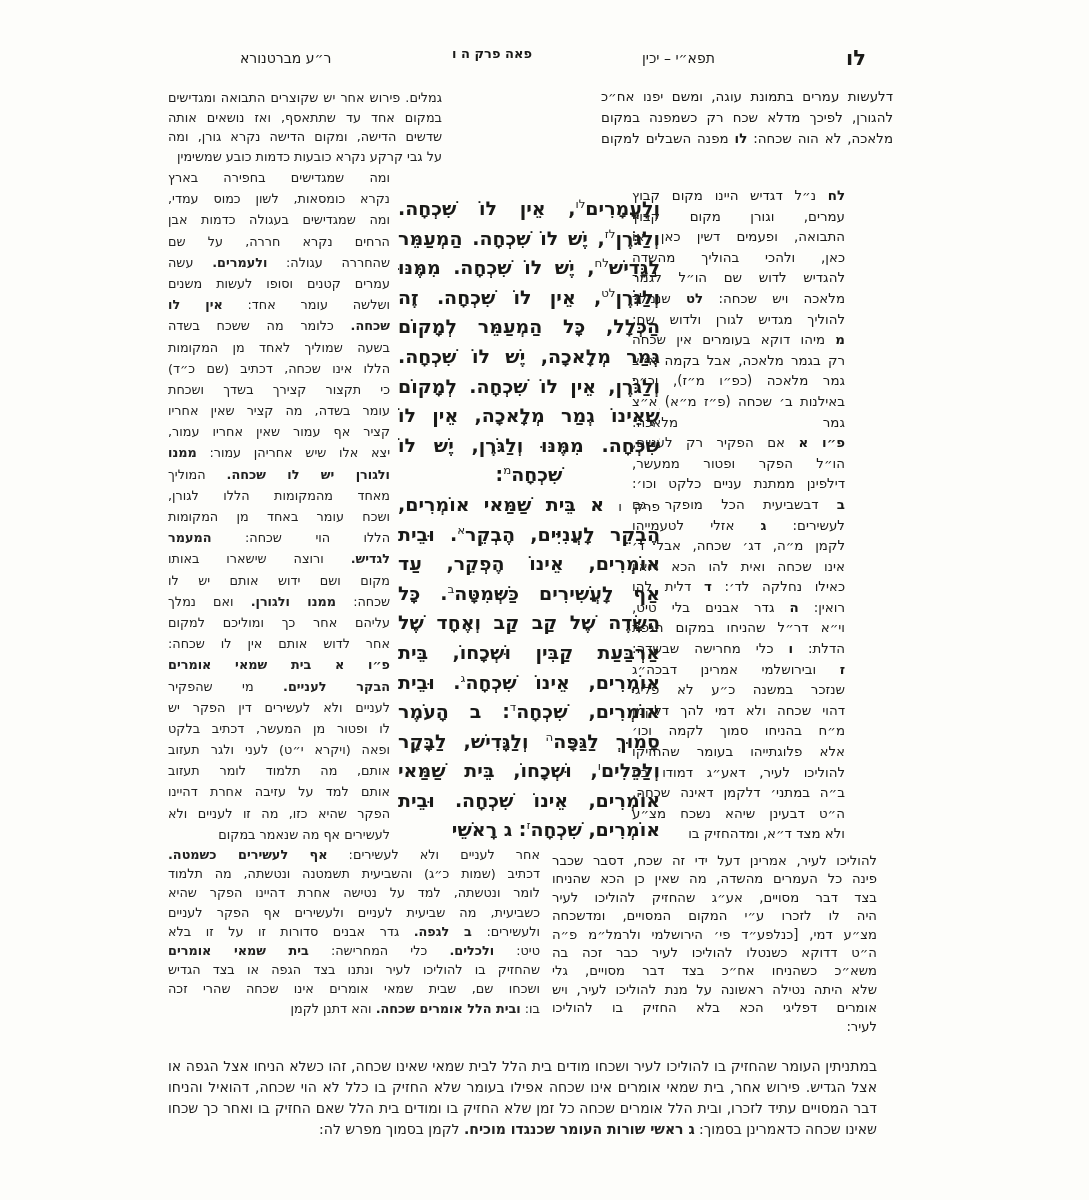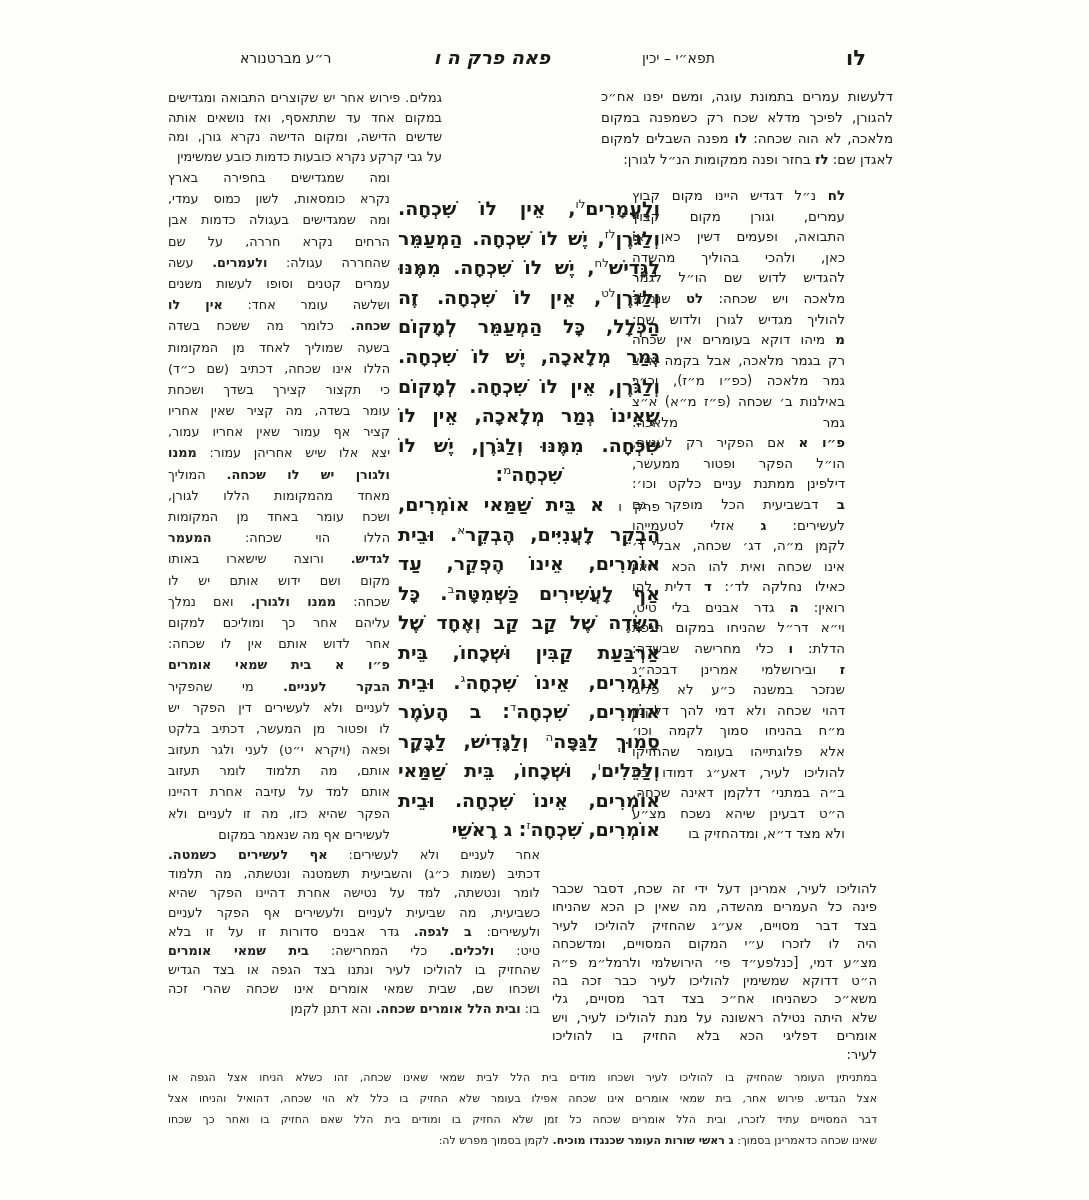--- a/index.html
+++ b/index.html
@@ -14,50 +14,49 @@
   .just .ln{text-align:justify;text-align-last:justify;white-space:normal;height:var(--lh);overflow:hidden;}
   .just .ln.short{text-align:right;text-align-last:right;}
   .ln.center{text-align:right;text-align-last:center !important;}
   sup{font-size:62%;font-weight:normal;vertical-align:super;line-height:0;}
   small{font-size:72%;font-weight:normal;}
   b{font-weight:bold;}
   
   .hdr{position:absolute;top:46px;left:0;width:100%;height:30px;}
   .hdr .item{position:absolute;white-space:nowrap;text-align:right;}
   .page-num{font-weight:bold;font-size:21px;}
-  .hdr-title{font-weight:bold;font-size:19px;font-style:italic;}
+  .hdr-title{font-weight:bold;font-size:13px;}
   .hdr-label{font-size:14px;}
   
   .yachin-top   {left:601px;top:86px;width:292px;--lh:21px;font-size:13.4px;line-height:21px;}
   .yachin-col   {left:632px;top:186px;width:213px;--lh:20.6px;font-size:13.4px;line-height:20.6px;}
-  .yachin-wide  {left:552px;top:880px;width:325px;--lh:18.4px;font-size:13.2px;line-height:18.4px;}
+  .yachin-wide  {left:552px;top:852px;width:325px;--lh:18.4px;font-size:13.2px;line-height:18.4px;}
   .mishnah-col  {left:398px;top:194px;width:262px;--lh:29.6px;font-size:19px;line-height:29.6px;font-weight:bold;font-family:"DejaVu Sans",sans-serif;}
   .bart-top     {left:168px;top:88px;width:274px;--lh:19.5px;font-size:12.8px;line-height:19.5px;}
   .bart-col     {left:168px;top:167px;width:222px;--lh:21.2px;font-size:12.8px;line-height:21.2px;}
   .bart-wide    {left:168px;top:845px;width:372px;--lh:19.2px;font-size:12.8px;line-height:19.2px;}
-  .bottom-block {left:168px;top:1056px;width:709px;--lh:21px;font-size:11px;line-height:21px;margin-top:11px;}
+  .bottom-block {left:168px;top:1056px;width:709px;--lh:21px;font-size:14px;line-height:21px;}
   .bart-top,.bart-col,.bart-wide,.bottom-block{color:#222;}
 </style>
 </head>
 <body>
 
 <div class="page">
 
   <div class="hdr">
     <div class="item page-num" style="left:846px;top:0;">לו</div>
     <div class="item hdr-label" style="left:642px;top:4px;">תפא״י – יכין</div>
     <div class="item hdr-title" style="left:430px;top:0;width:124px;text-align:center;">פאה פרק ה ו</div>
     <div class="item hdr-label" style="left:240px;top:4px;width:150px;text-align:left;">ר״ע מברטנורא</div>
   </div>
 
   <div class="blk just yachin-top">
       <div class="ln">דלעשות עמרים בתמונת עוגה, ומשם יפנו אח״כ</div>
       <div class="ln">להגורן, לפיכך מדלא שכח רק כשמפנה במקום שאינו גמר</div>
       <div class="ln">מלאכה, לא הוה שכחה: <b>לו</b> מפנה השבלים למקום א׳</div>
-      <div class="ln short">לאגדן שם: <b>לז</b> בחזר ופנה ממקומות הנ״ל לגורן:</div>
     </div>
   <div class="blk just yachin-col">
       <div class="ln"><b>לח</b> נ״ל דגדיש היינו מקום קבוץ</div>
       <div class="ln">עמרים, וגורן מקום קבוץ</div>
       <div class="ln">התבואה, ופעמים דשין כאן או</div>
       <div class="ln">כאן, ולהכי בהוליך מהשדה</div>
       <div class="ln">להגדיש לדוש שם הו״ל לגמר</div>
       <div class="ln">מלאכה ויש שכחה: <b>לט</b> שנמלך</div>
       <div class="ln">להוליך מגדיש לגורן ולדוש שם:</div>
       <div class="ln"><b>מ</b> מיהו דוקא בעומרים אין שכחה</div>
@@ -85,21 +84,21 @@
       <div class="ln">ב״ה במתני׳ דלקמן דאינה שכחה,</div>
       <div class="ln">ה״ט דבעינן שיהא נשכח מצ״ע</div>
       <div class="ln short">ולא מצד ד״א, ומדהחזיק בו</div>
     </div>
   <div class="blk just yachin-wide">
       <div class="ln">להוליכו לעיר, אמרינן דעל ידי זה שכח, דסבר שכבר</div>
       <div class="ln">פינה כל העמרים מהשדה, מה שאין כן הכא שהניחו</div>
       <div class="ln">בצד דבר מסויים, אע״ג שהחזיק להוליכו לעיר</div>
       <div class="ln">היה לו לזכרו ע״י המקום המסויים, ומדשכחה</div>
       <div class="ln">מצ״ע דמי, [כנלפע״ד פי׳ הירושלמי ולרמל״מ פ״ה</div>
-      <div class="ln">ה״ט דדוקא שמשימין להוליכו לעיר כבר זכה בה</div>
+      <div class="ln">ה״ט דדוקא כשנטלו להוליכו לעיר כבר זכה בה</div>
       <div class="ln">משא״כ כשהניחו אח״כ בצד דבר מסויים, גלי</div>
       <div class="ln">שלא היתה נטילה ראשונה על מנת להוליכו לעיר, ויש</div>
       <div class="ln">אומרים דפליגי הכא בלא החזיק בו להוליכו</div>
       <div class="ln short">לעיר:</div>
     </div>
 
   <div class="blk just mishnah-col">
       <div class="ln">וְלָעֳמָרִים<sup>לו</sup>, אֵין לוֹ שִׁכְחָה. מִמֶּנּוּ</div>
       <div class="ln">וְלַגֹּרֶן<sup>לז</sup>, יֶשׁ לוֹ שִׁכְחָה. הַמְעַמֵּר</div>
       <div class="ln">לַגָּדִישׁ<sup>לח</sup>, יֶשׁ לוֹ שִׁכְחָה. מִמֶּנּוּ</div>

